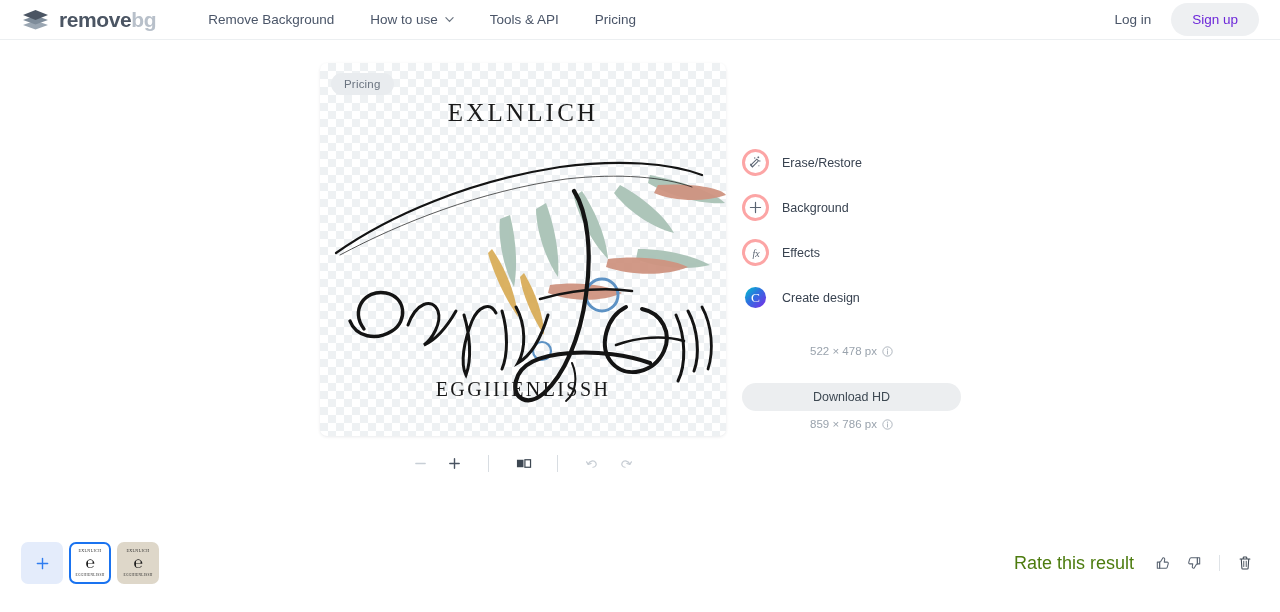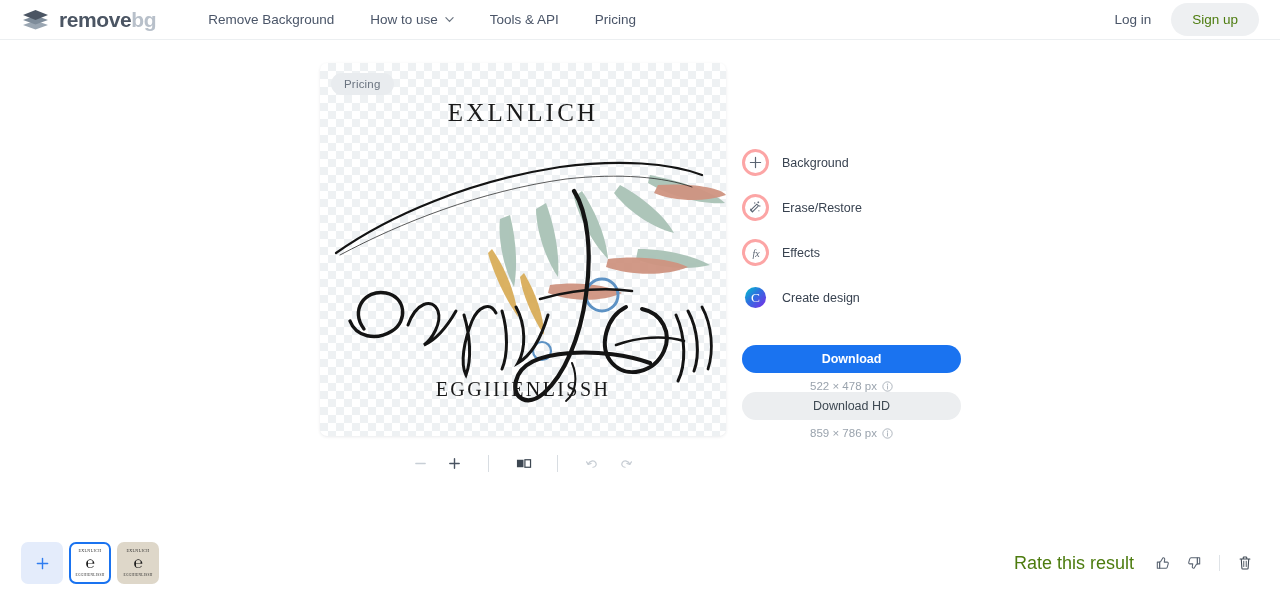--- a/index.html
+++ b/index.html
@@ -53,21 +53,21 @@
     gap: 6px;
   }
   .login-link {
     font-size: 13.5px;
     color: #4a5568;
     padding: 8px 14px;
     cursor: pointer;
   }
   .signup-btn {
     font-size: 13.5px;
-    color: #4d7c0f;
+    color: #6d28d9;
     background: #eef0f2;
     border: none;
     border-radius: 20px;
     padding: 9px 21px;
     cursor: pointer;
     font-family: inherit;
   }
 
   
   .main {
@@ -191,21 +191,21 @@
     border: none;
     border-radius: 16px;
     font-size: 12.5px;
     font-family: inherit;
     cursor: pointer;
     display: flex;
     align-items: center;
     justify-content: center;
   }
   .dl-primary { background: #1a73f0; color: #fff; font-weight: bold; }
-  .dl-secondary { background: #eceef0; color: #3d4852; margin-top: 0; }
+  .dl-secondary { background: #eceef0; color: #3d4852; margin-top: 26px; }
   .dl-meta {
     display: flex;
     align-items: center;
     justify-content: center;
     gap: 5px;
     font-size: 11.5px;
     color: #9aa3ad;
     margin-top: 7px;
   }
 
@@ -408,42 +408,42 @@
     </button>
     <button class="tb-btn">
       <svg width="16" height="15" viewBox="0 0 16 16">
         <path d="M12 9 C11 5 6 4 4 7 C2.5 9.5 4.5 12 7 12" fill="none" stroke="#c6ccd3" stroke-width="1.3" stroke-linecap="round"></path>
         <path d="M12 9 L13.8 6.2 M12 9 L9 8" fill="none" stroke="#c6ccd3" stroke-width="1.3" stroke-linecap="round"></path>
       </svg>
     </button>
   </div>
 
   <div class="panel">
-
-    <div class="tool-row">
-      <span class="tool-icon">
-        <svg width="13" height="13" viewBox="0 0 14 14">
-          <path d="M7 1.5 V12.5 M1.5 7 H12.5" stroke="#5a6472" stroke-width="1.3" stroke-linecap="round"></path>
-        </svg>
-      </span>
-      <span class="tool-label">Background</span>
-    </div>
 
     <div class="tool-row">
       <span class="tool-icon">
         <svg width="15" height="15" viewBox="0 0 16 16">
           <path d="M3.5 12.5 L10 6 L11.8 7.8 L5.3 14.3 Z" fill="none" stroke="#5a6472" stroke-width="1.1" transform="translate(-0.6,-1.6)"></path>
           <path d="M3 11 L5 13" stroke="#5a6472" stroke-width="1.1" transform="translate(-0.6,-1.6)"></path>
           <path d="M11 1.6 L11 3.4 M10.1 2.5 L11.9 2.5" stroke="#5a6472" stroke-width="1"></path>
           <circle cx="7.2" cy="3.2" r=".7" fill="#5a6472"></circle>
           <circle cx="12.6" cy="6.4" r=".7" fill="#5a6472"></circle>
           <circle cx="11.6" cy="11.4" r=".6" fill="#5a6472"></circle>
         </svg>
       </span>
       <span class="tool-label">Erase/Restore</span>
+    </div>
+
+    <div class="tool-row">
+      <span class="tool-icon">
+        <svg width="13" height="13" viewBox="0 0 14 14">
+          <path d="M7 1.5 V12.5 M1.5 7 H12.5" stroke="#5a6472" stroke-width="1.3" stroke-linecap="round"></path>
+        </svg>
+      </span>
+      <span class="tool-label">Background</span>
     </div>
 
     <div class="tool-row">
       <span class="tool-icon">
         <svg width="18" height="14" viewBox="0 0 20 14">
           <text x="10" y="11" font-family="Liberation Serif, serif" font-style="italic" font-size="11" fill="#5a6472" text-anchor="middle">fx</text>
         </svg>
       </span>
       <span class="tool-label">Effects</span>
     </div>
@@ -459,21 +459,20 @@
             </linearGradient>
           </defs>
           <circle cx="12" cy="12" r="11" fill="url(#canvaG)"></circle>
           <text x="12" y="17" font-family="Liberation Serif, serif" font-size="14" fill="#ffffff" text-anchor="middle">C</text>
         </svg>
       </span>
       <span class="tool-label">Create design</span>
     </div>
 
     <div class="dl-block">
-      <button class="dl-btn dl-primary">Download</button>
       <div class="dl-meta">
         <span>522 × 478 px</span>
         <svg width="11" height="11" viewBox="0 0 12 12">
           <circle cx="6" cy="6" r="5.1" fill="none" stroke="#a8b0b9" stroke-width="1"></circle>
           <circle cx="6" cy="3.5" r=".7" fill="#a8b0b9"></circle>
           <path d="M6 5.3 V8.8" stroke="#a8b0b9" stroke-width="1" stroke-linecap="round"></path>
         </svg>
       </div>
 
       <button class="dl-btn dl-secondary">Download HD</button>

